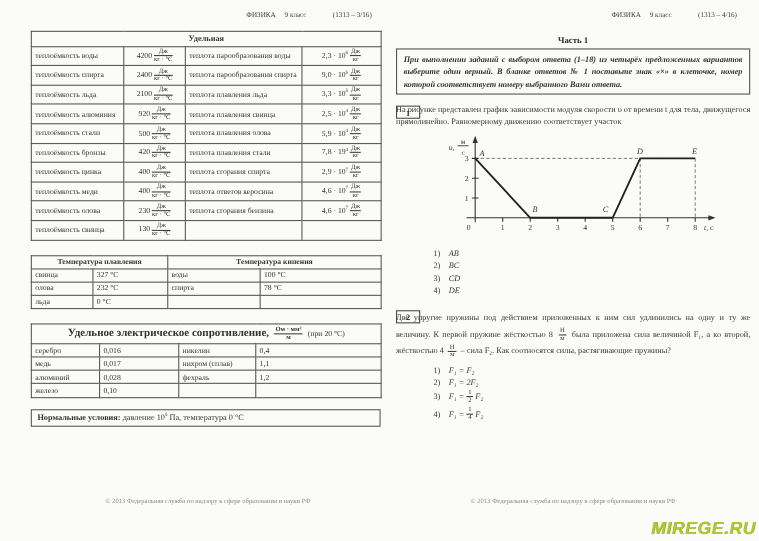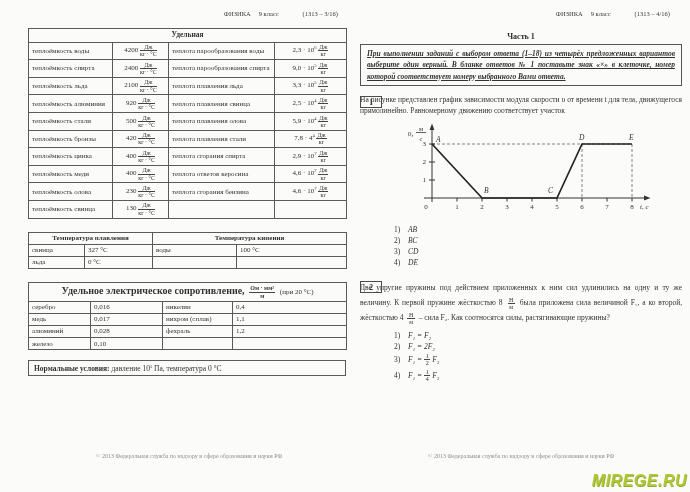--- a/index.html
+++ b/index.html
@@ -42,21 +42,21 @@
   .norm-box { margin-top:10px; width:318px; border:1px solid #5a5a5a;
               font-size:7.5px; padding:2.5px 5px; color:#333; }
 
   .footer { position:absolute; bottom:13px; left:0; width:100%;
             text-align:center; font-size:6px; color:#8d8d8d; }
 
   .part-title { text-align:center; font-weight:bold; font-size:8px;
                 margin-top:15px; color:#2c2c2c; }
   .instr-box { margin-top:3px; border:1px solid #555; padding:3px 6px;
                font-weight:bold; font-style:italic; font-size:7.5px;
-               line-height:1.5; text-align:justify; color:#333;text-decoration:underline; }
+               line-height:1.5; text-align:justify; color:#333; }
 
   .question { position:relative; margin-top:9px; }
   .qnum { position:absolute; left:0; top:1px; width:22px; height:12px;
           border:1px solid #4a4a4a; text-align:center; font-weight:bold;
           font-size:7.5px; line-height:11px; }
   .qbody { font-size:7.5px; line-height:1.45;
            text-align:justify; color:#333; }
   .qbody.tall { line-height:2.05; }
 
   .opts { margin-left:34px; margin-top:4px; font-size:7.5px; color:#333; }
@@ -127,21 +127,21 @@
     <tr>
       <td>теплоёмкость стали</td>
       <td class="vcell"><span>500</span> <span class="fr"><span class="t">Дж</span><span class="b">кг · °С</span></span></td>
       <td>теплота плавления олова</td>
       <td class="vcell"><span>5,9 · 10</span><sup class="e">4</sup> <span class="fr"><span class="t">Дж</span><span class="b">кг</span></span></td>
     </tr>
     <tr>
       <td>теплоёмкость бронзы</td>
       <td class="vcell"><span>420</span> <span class="fr"><span class="t">Дж</span><span class="b">кг · °С</span></span></td>
       <td>теплота плавления стали</td>
-      <td class="vcell"><span>7,8 · 4</span><sup class="e">4</sup> <span class="fr"><span class="t">Дж</span><span class="b">кг</span></span></td>
+      <td class="vcell"><span>7,8 · 19</span><sup class="e">4</sup> <span class="fr"><span class="t">Дж</span><span class="b">кг</span></span></td>
     </tr>
     <tr>
       <td>теплоёмкость цинка</td>
       <td class="vcell"><span>400</span> <span class="fr"><span class="t">Дж</span><span class="b">кг · °С</span></span></td>
       <td>теплота сгорания спирта</td>
       <td class="vcell"><span>2,9 · 10</span><sup class="e">7</sup> <span class="fr"><span class="t">Дж</span><span class="b">кг</span></span></td>
     </tr>
     <tr>
       <td>теплоёмкость меди</td>
       <td class="vcell"><span>400</span> <span class="fr"><span class="t">Дж</span><span class="b">кг · °С</span></span></td>
@@ -173,20 +173,26 @@
     <tbody>
         <tr>
       <th colspan="2" style="text-align:center;font-weight:bold;margin-top:26px;">Температура плавления</th>
       <th colspan="2" style="text-align:center;font-weight:bold;">Температура кипения</th>
     </tr>
     <tr>
       <td>свинца</td>
       <td>327 °С</td>
       <td>воды</td>
       <td>100 °С</td>
+    </tr>
+    <tr>
+      <td>олова</td>
+      <td>232 °С</td>
+      <td>спирта</td>
+      <td>78 °С</td>
     </tr>
     <tr>
       <td>льда</td>
       <td>0 °С</td>
       <td></td>
       <td></td>
     </tr>
   </tbody>
     </table>
 

